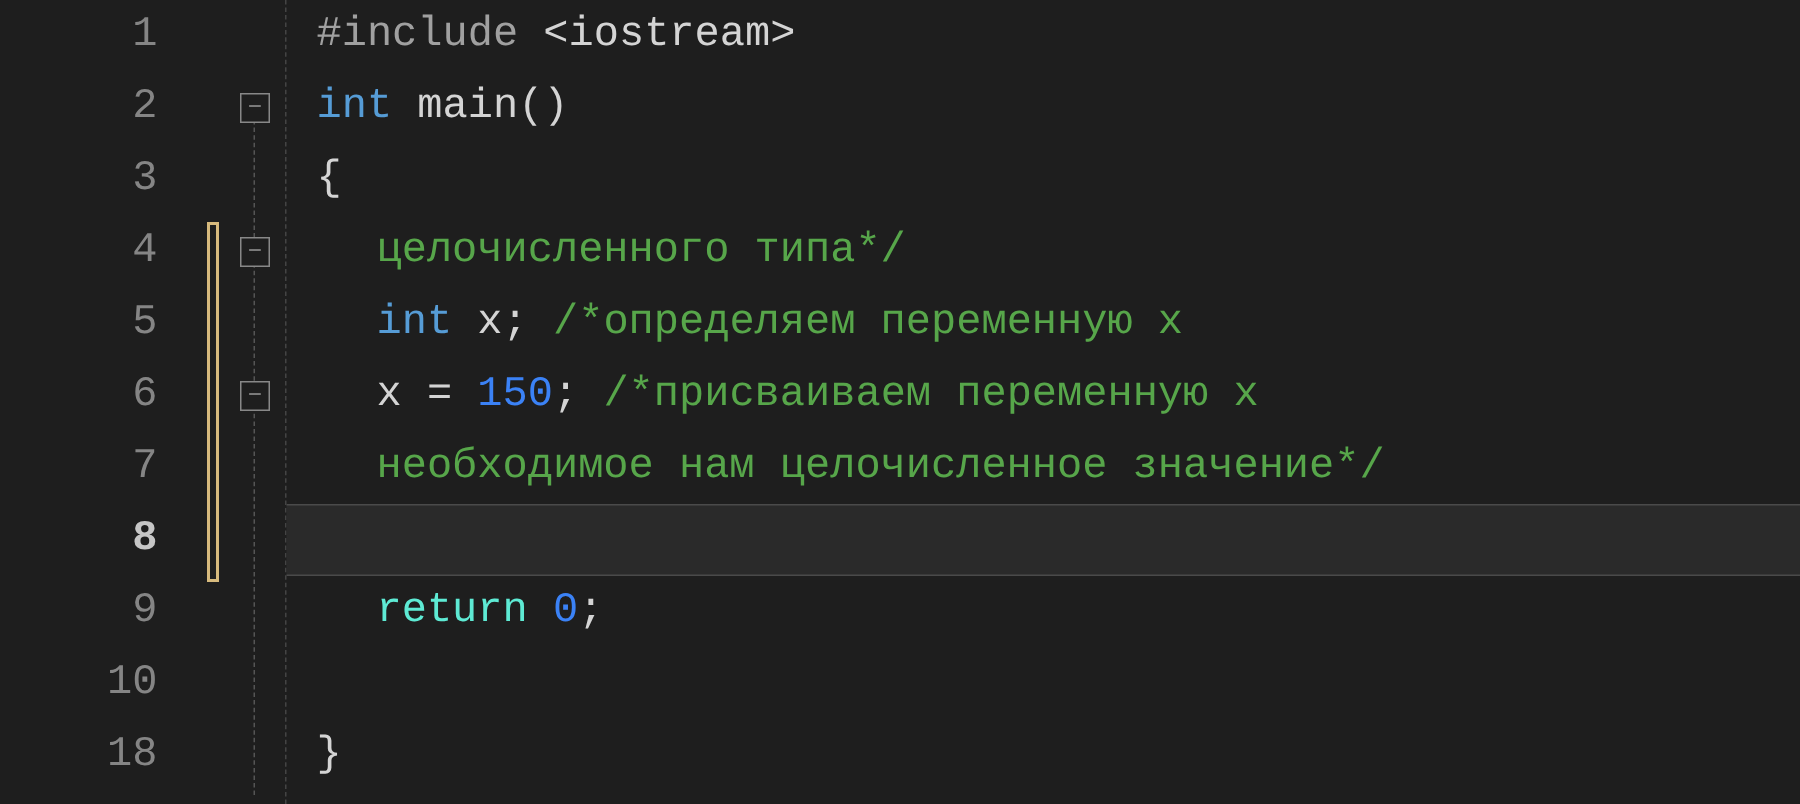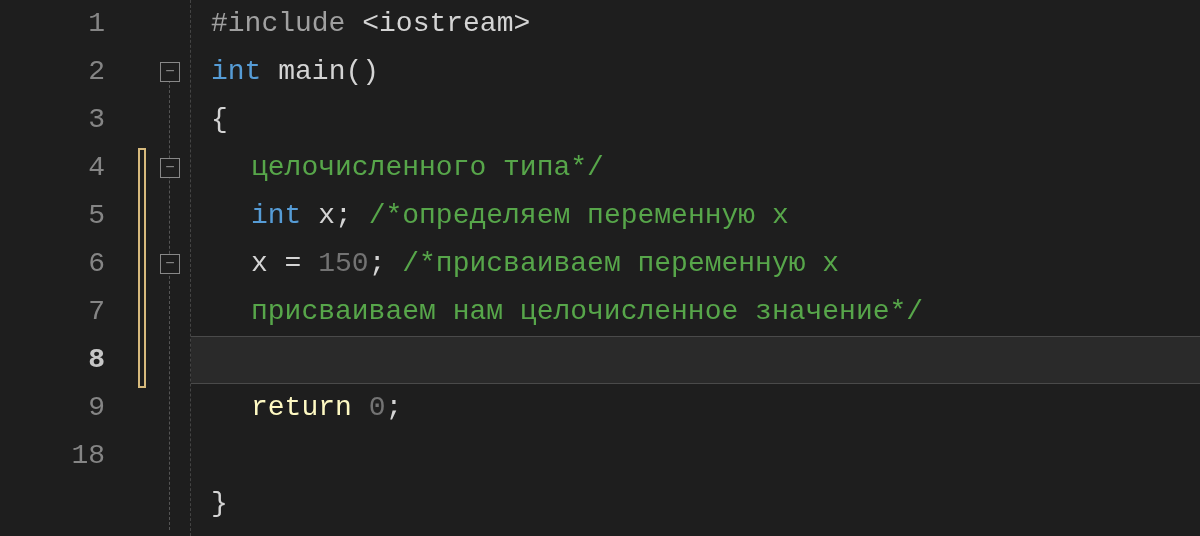--- a/index.html
+++ b/index.html
@@ -84,36 +84,37 @@
       border-top: 1px solid #4a4a4a;
       border-bottom: 1px solid #4a4a4a;
     }
     .tok-preproc { color: #a0a0a0; }
     .tok-include-str { color: #d4d4d4; }
     .tok-keyword { color: #569cd6; }
     .tok-func { color: #d4d4d4; }
     .tok-punc { color: #d4d4d4; }
     .tok-var { color: #d4d4d4; }
     .tok-comment { color: #57a64a; }
-    .tok-num { color: #737373; }
-    .tok-return { color: #fef9c3; }
+    .tok-num { color: #3b82f6; }
+    .tok-return { color: #5eead4; }
   </style>
 </head>
 <body>
 
 <div class="gutter">
   <div class="line-num">1</div>
   <div class="line-num">2</div>
   <div class="line-num">3</div>
   <div class="line-num">4</div>
   <div class="line-num">5</div>
   <div class="line-num">6</div>
   <div class="line-num">7</div>
   <div class="line-num current">8</div>
   <div class="line-num">9</div>
+  <div class="line-num">10</div>
   <div class="line-num">18</div>
 </div>
 
 <div class="change-bar">
   <div class="change-marker" style="top:148px; height:240px;"></div>
 </div>
 
 <div class="fold-gutter">
   <div class="fold-line-v" style="top:70px; height:460px;"></div>
   <div class="fold-box" style="top:62px;">−</div>
@@ -129,21 +130,21 @@
   <div class="line" style="padding-left:20px;"><span class="tok-keyword">int</span><span class="tok-func"> main</span><span class="tok-punc">()</span></div>
 
   <div class="line" style="padding-left:20px;"><span class="tok-punc">{</span></div>
 
   <div class="line" style="padding-left:60px;"><span class="tok-comment">целочисленного типа*/</span></div>
 
   <div class="line" style="padding-left:60px;"><span class="tok-keyword">int</span><span class="tok-var"> x</span><span class="tok-punc">;</span><span class="tok-comment"> /*определяем переменную x</span></div>
 
   <div class="line" style="padding-left:60px;"><span class="tok-var">x </span><span class="tok-punc">= </span><span class="tok-num">150</span><span class="tok-punc">;</span><span class="tok-comment"> /*присваиваем переменную x</span></div>
 
-  <div class="line" style="padding-left:60px;"><span class="tok-comment">присваиваем нам целочисленное значение*/</span></div>
+  <div class="line" style="padding-left:60px;"><span class="tok-comment">необходимое нам целочисленное значение*/</span></div>
 
   <div class="line" style="padding-left:60px; position:relative;"><span></span></div>
 
   <div class="line" style="padding-left:60px;"><span class="tok-return">return</span><span> </span><span class="tok-num">0</span><span class="tok-punc">;</span></div>
 
   <div class="line" style="padding-left:20px;"><span></span></div>
 
   <div class="line" style="padding-left:20px;"><span class="tok-punc">}</span></div>
 </div>
 

